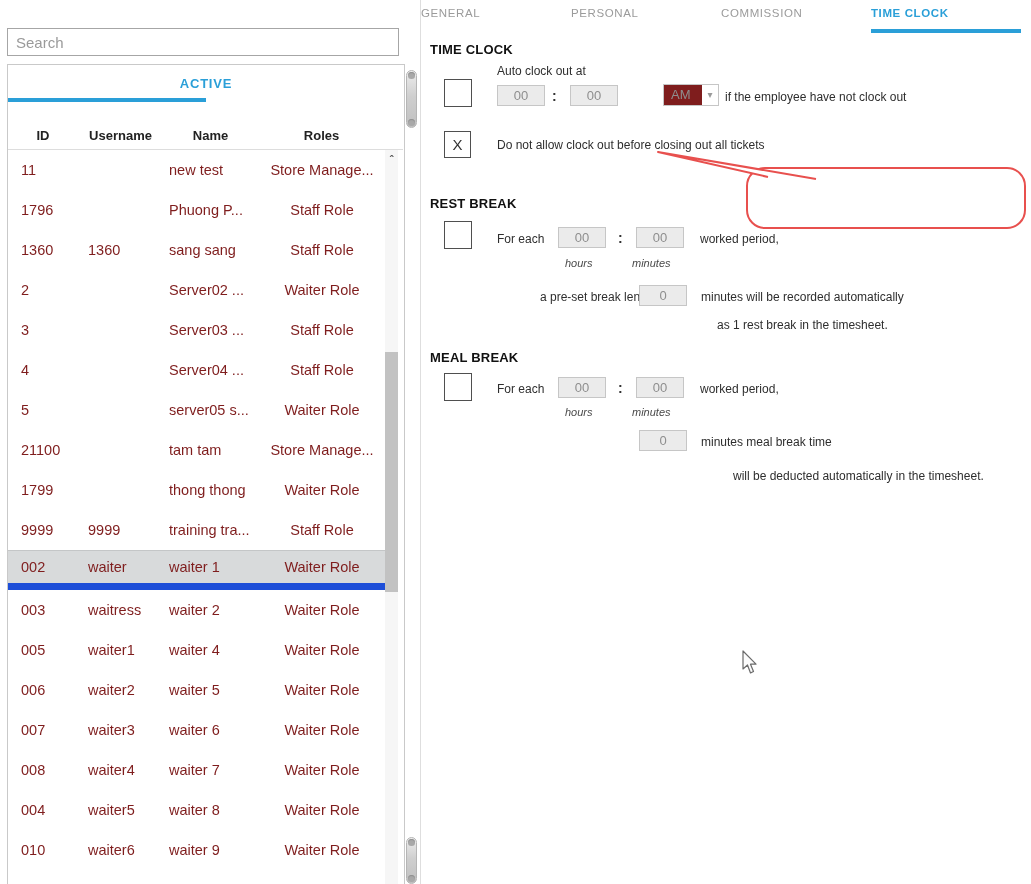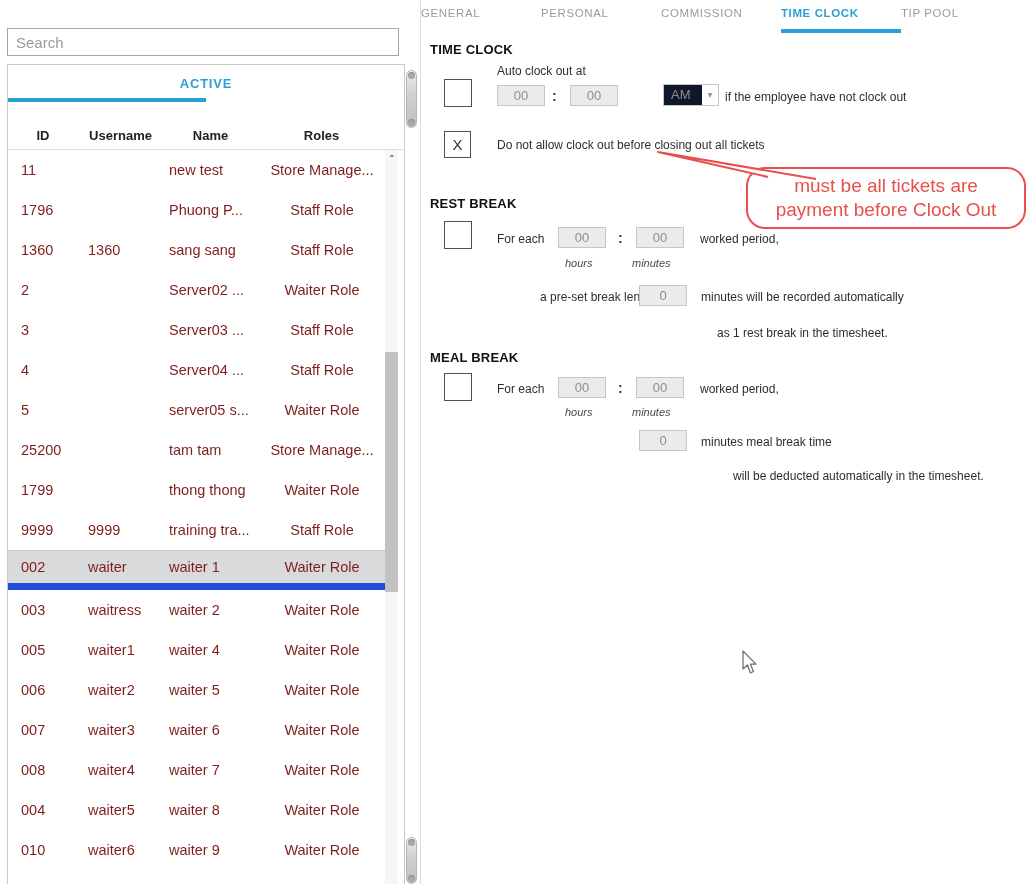--- a/index.html
+++ b/index.html
@@ -64,21 +64,21 @@
   .cb{position:absolute;width:28px;height:28px;box-sizing:border-box;border:1px solid #4f4f4f;
     background:#fff;text-align:center;line-height:26px;font-size:15px;color:#333;cursor:default;}
   .lbl{position:absolute;font-size:12px;color:#2e2e2e;white-space:nowrap;}
   .lbl-i{position:absolute;font-size:11px;font-style:italic;color:#4a4a4a;white-space:nowrap;}
   .tin{position:absolute;width:48px;height:21px;box-sizing:border-box;background:#ebebeb;
     border:1px solid #c6c6c6;text-align:center;font-size:13px;color:#8e8e8e;
     font-family:"Liberation Sans",sans-serif;padding:0;outline:none;}
   .colon{position:absolute;font-size:14px;font-weight:bold;color:#333;}
   .tsel{position:absolute;width:56px;height:22px;box-sizing:border-box;border:1px solid #c6c6c6;
     background:#fff;font-size:13px;color:#8e8e8e;display:flex;align-items:center;cursor:default;}
-  .tsel .selval{background:#0f172a;width:38px;height:100%;line-height:20px;padding-left:7px;box-sizing:border-box;}
+  .tsel .selval{background:#7f1d1d;width:38px;height:100%;line-height:20px;padding-left:7px;box-sizing:border-box;}
   .tsel .chev{flex:1;text-align:center;color:#9a9a9a;font-size:10px;line-height:20px;}
 
   .callout-text{position:absolute;color:#e8504e;font-size:19px;line-height:24px;
     text-align:center;white-space:nowrap;}
   .callout-svg{position:absolute;pointer-events:none;}
   .cursor-svg{position:absolute;pointer-events:none;}
 </style>
 </head>
 <body>
 
@@ -134,21 +134,21 @@
         <div class="c-name">Server04 ...</div>
         <div class="c-roles">Staff Role</div>
       </div>
       <div class="trow">
         <div class="c-id">5</div>
         <div class="c-username"></div>
         <div class="c-name">server05 s...</div>
         <div class="c-roles">Waiter Role</div>
       </div>
       <div class="trow">
-        <div class="c-id">25200</div>
+        <div class="c-id">21100</div>
         <div class="c-username"></div>
         <div class="c-name">tam tam</div>
         <div class="c-roles">Store Manage...</div>
       </div>
       <div class="trow">
         <div class="c-id">1799</div>
         <div class="c-username"></div>
         <div class="c-name">thong thong</div>
         <div class="c-roles">Waiter Role</div>
       </div>
@@ -218,21 +218,20 @@
 <div class="capsule cap-bottom"></div>
 <div class="v-divider"></div>
 
 <div class="detail">
 
   <div class="detail-tabs">
     <div class="dtab">GENERAL</div>
     <div class="dtab">PERSONAL</div>
     <div class="dtab">COMMISSION</div>
     <div class="dtab active">TIME CLOCK</div>
-    <div class="dtab">TIP POOL</div>
   </div>
 
   <div class="sec" style="left:9px;top:42px;">TIME CLOCK</div>
 
   <div class="cb" style="left:23px;top:79px;"></div>
   <div class="lbl" style="left:76px;top:64px;">Auto clock out at</div>
   <input class="tin" style="left: 76px; top: 85px;" readonly="" value="00">
   <div class="colon" style="left:131px;top:88px;">:</div>
   <input class="tin" style="left: 149px; top: 85px;" readonly="" value="00">
   <div class="tsel" style="left:242px;top:84px;">
@@ -242,38 +241,34 @@
   <div class="lbl" style="left:304px;top:90px;">if the employee have not clock out</div>
 
   <div class="cb" style="left:23px;top:131px;width:27px;height:27px;line-height:25px;">X</div>
   <div class="lbl" style="left:76px;top:138px;">Do not allow clock out before closing out all tickets</div>
 
   <svg class="callout-svg" style="left:225px;top:135px;" width="395" height="100" viewBox="0 0 395 100">
     <rect x="101" y="33" width="278" height="60" rx="18" ry="18" fill="#ffffff" stroke="#e8504e" stroke-width="2"></rect>
     <polygon points="122,42 12,17 170,44" fill="#ffffff"></polygon>
     <path d="M122,42 L12,17 L170,44" fill="none" stroke="#e8504e" stroke-width="2" stroke-linejoin="round"></path>
   </svg>
-  <div class="callout-text" style="left:335px;top:174px;width:260px;">
-    <div>must be all tickets are</div>
-    <div>payment before Clock Out</div>
-  </div>
 
   <div class="sec" style="left:9px;top:196px;">REST BREAK</div>
   <div class="cb" style="left:23px;top:221px;"></div>
   <div class="lbl" style="left:76px;top:232px;">For each</div>
   <input class="tin" style="left: 137px; top: 227px;" readonly="" value="00">
   <div class="colon" style="left:197px;top:230px;">:</div>
   <input class="tin" style="left: 215px; top: 227px;" readonly="" value="00">
   <div class="lbl" style="left:279px;top:232px;">worked period,</div>
   <div class="lbl-i" style="left:144px;top:257px;">hours</div>
   <div class="lbl-i" style="left:211px;top:257px;">minutes</div>
   <div class="lbl" style="left:80px;top:290px;margin-left:39px;">a pre-set break length of</div>
   <input class="tin" style="left: 218px; top: 285px;" readonly="" value="0">
   <div class="lbl" style="left:280px;top:290px;">minutes will be recorded automatically</div>
-  <div class="lbl" style="left:296px;top:326px;">as 1 rest break in the timesheet.</div>
+  <div class="lbl" style="left:296px;top:318px;">as 1 rest break in the timesheet.</div>
 
   <div class="sec" style="left:9px;top:350px;">MEAL BREAK</div>
   <div class="cb" style="left:23px;top:373px;"></div>
   <div class="lbl" style="left:76px;top:382px;">For each</div>
   <input class="tin" style="left: 137px; top: 377px;" readonly="" value="00">
   <div class="colon" style="left:197px;top:380px;">:</div>
   <input class="tin" style="left: 215px; top: 377px;" readonly="" value="00">
   <div class="lbl" style="left:279px;top:382px;">worked period,</div>
   <div class="lbl-i" style="left:144px;top:406px;">hours</div>
   <div class="lbl-i" style="left:211px;top:406px;">minutes</div>

